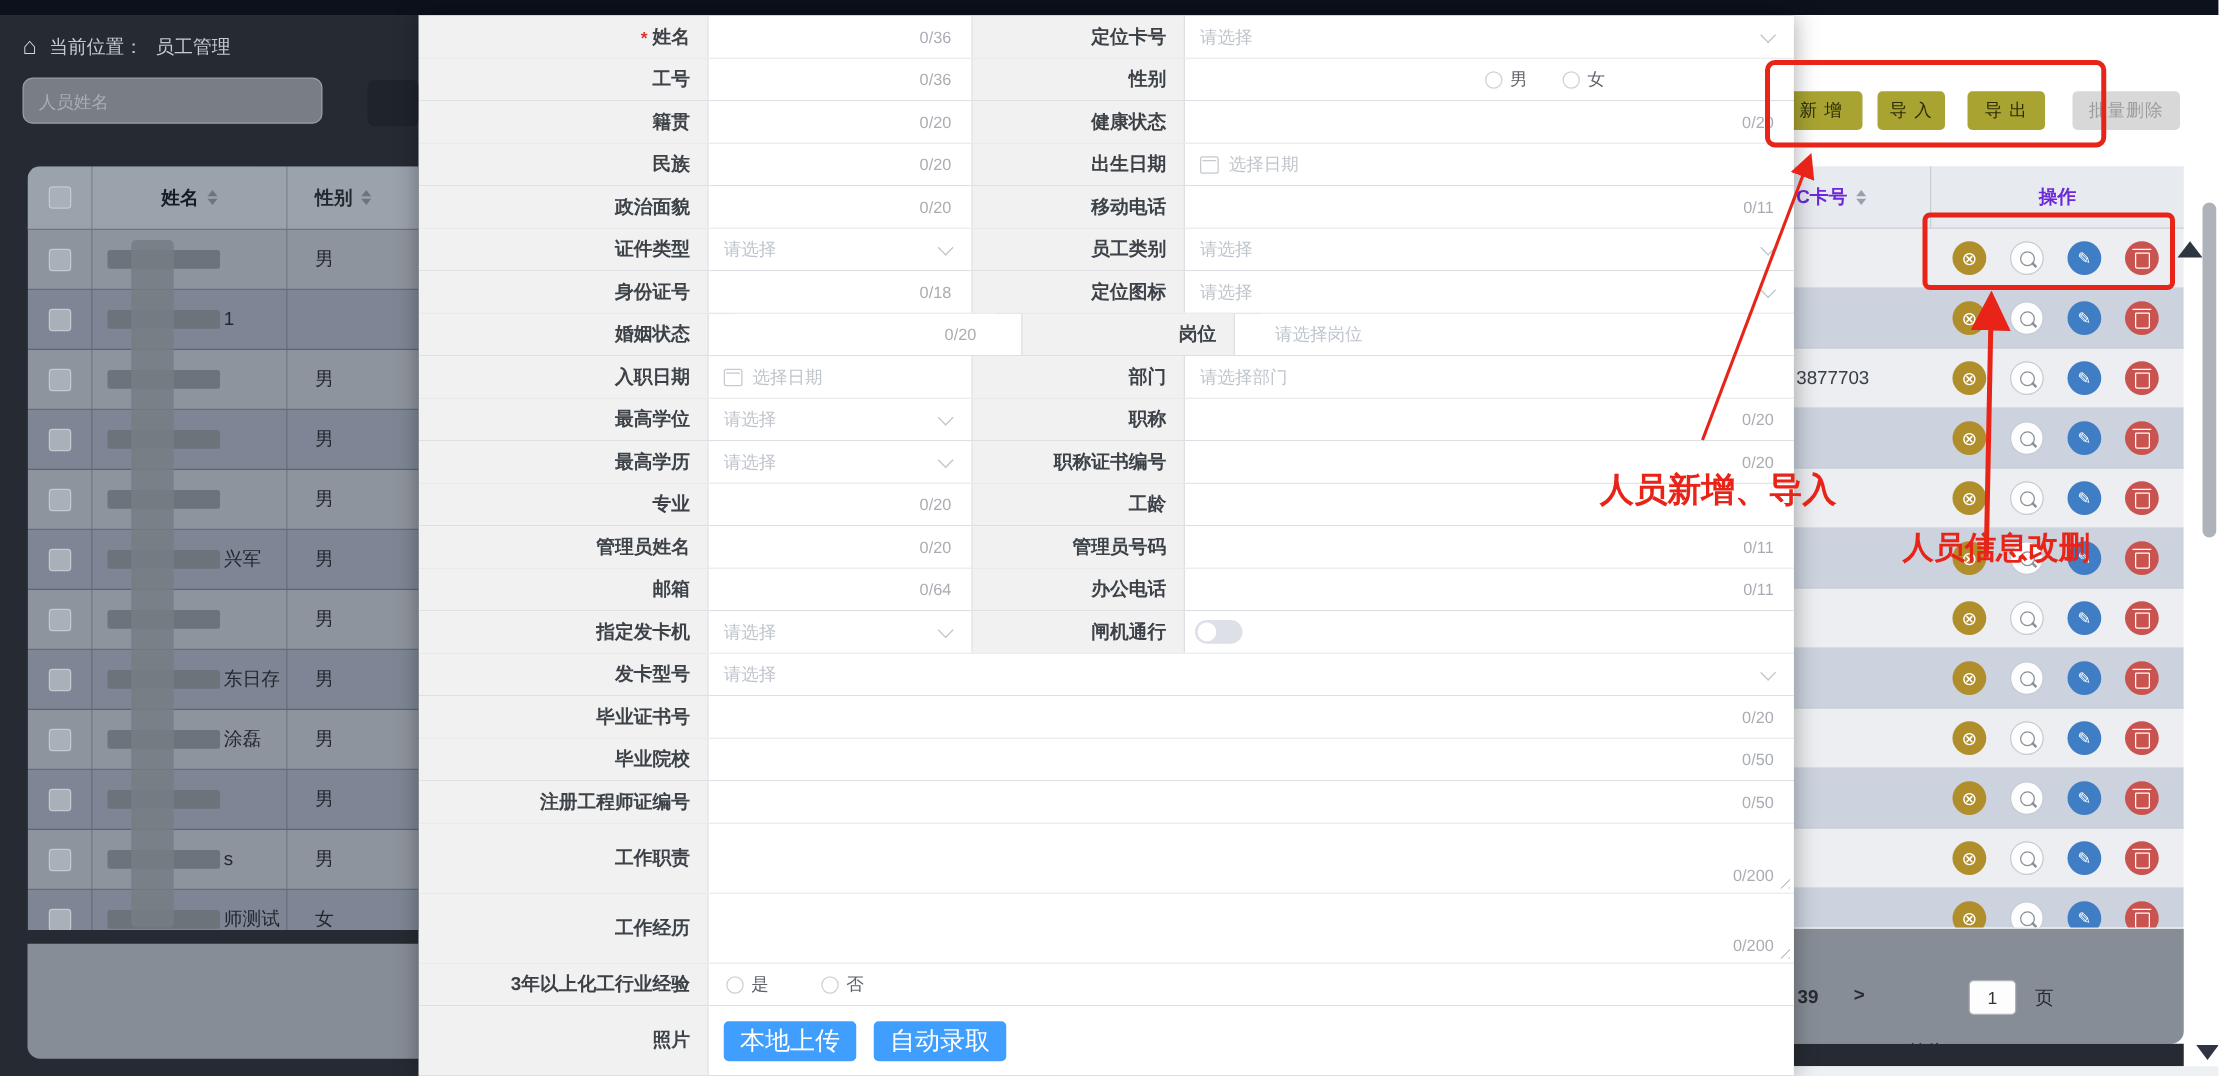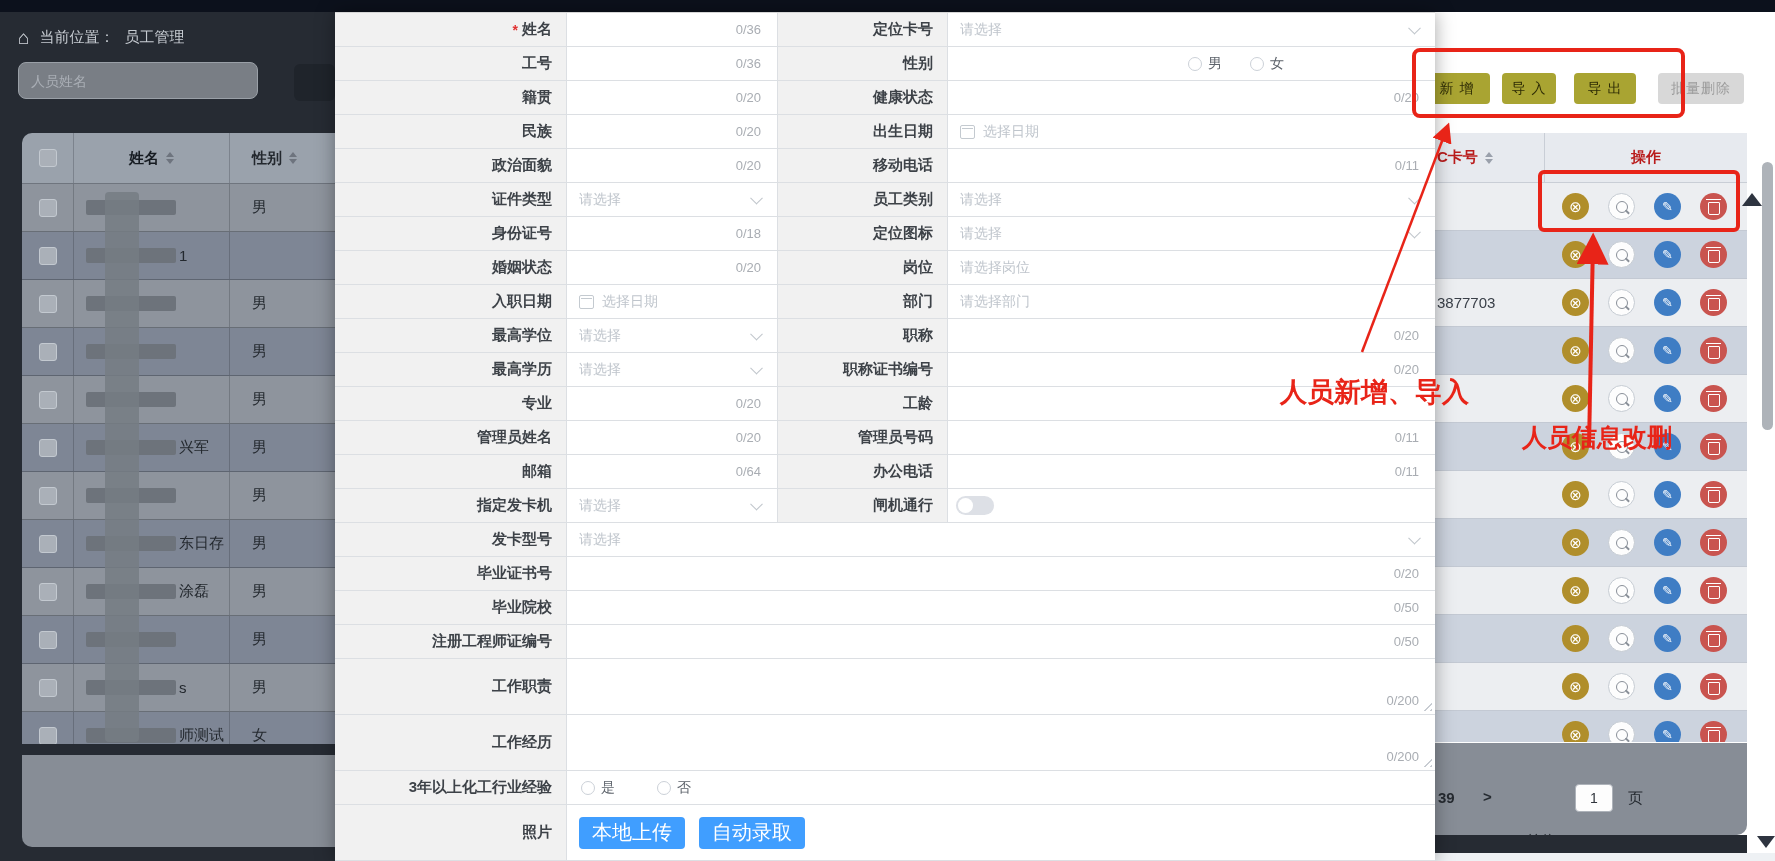--- a/index.html
+++ b/index.html
@@ -35,21 +35,21 @@
   .lfoot{left:22px;top:743px;width:313px;height:92px;background:#878d96;border-radius:0 0 0 10px;}
   .carets{display:inline-flex;flex-direction:column;gap:2px;margin-left:7px;}
   .car-up{width:0;height:0;border-left:4px solid transparent;border-right:4px solid transparent;border-bottom:5px solid #6e747e;}
   .car-dn{width:0;height:0;border-left:4px solid transparent;border-right:4px solid transparent;border-top:5px solid #6e747e;}
 
   
   .bg-right{left:1424px;top:12px;width:351px;height:849px;background:#ffffff;overflow:hidden;}
   .btn{position:absolute;height:31px;border-radius:4px;display:flex;align-items:center;justify-content:center;font-size:14px;letter-spacing:1px;cursor:pointer;}
   .btn.olive{background:#a9a432;color:#2e2c05;}
   .btn.disabled{background:#d8d8d8;color:#9c9c9c;}
-  .rhead{left:1435px;top:133px;width:312px;height:50px;background:#e7eaef;border-bottom:1px solid #c9ced6;display:flex;align-items:center;font-weight:bold;font-size:15px;color:#b91c1c;box-sizing:border-box;}
+  .rhead{left:1435px;top:133px;width:312px;height:50px;background:#e7eaef;border-bottom:1px solid #c9ced6;display:flex;align-items:center;font-weight:bold;font-size:15px;color:#6d28d9;box-sizing:border-box;}
   .rhead .hc1{width:107px;display:flex;align-items:center;padding-left:2px;}
   .rhead .hc2{flex:1;display:flex;align-items:center;justify-content:center;border-left:1px solid #c9ced6;height:100%;}
   .rhead .car-up{border-bottom-color:#9aa0ab;}
   .rhead .car-dn{border-top-color:#9aa0ab;}
   .rrows{left:1435px;top:183px;width:312px;height:559px;overflow:hidden;}
   .r-row{height:48px;display:flex;align-items:center;border-bottom:1px solid #c3c9d3;box-sizing:border-box;}
   .r-row.odd{background:#eceef1;}
   .r-row.even{background:#ccd3de;}
   .r-card{width:107px;font-size:15px;color:#3a4049;padding-left:2px;box-sizing:border-box;}
   .r-actions{flex:1;display:flex;align-items:center;justify-content:center;gap:19px;}
@@ -572,21 +572,21 @@
             <span class="counter">0/18</span>
           </div>
           <div class="m-label2">
             <span>定位图标</span>
           </div>
           <div class="m-input c2">
             <span class="ph">请选择</span>
             <span class="chev"></span>
           </div>
         </div>
-        <div class="m-row" style="height: 34px;">
+        <div class="m-row" style="height: 34px; gap: 20px;">
           <div class="m-label">
             <span>婚姻状态</span>
           </div>
           <div class="m-input c1">
             <span class="counter">0/20</span>
           </div>
           <div class="m-label2">
             <span>岗位</span>
           </div>
           <div class="m-input c2">

